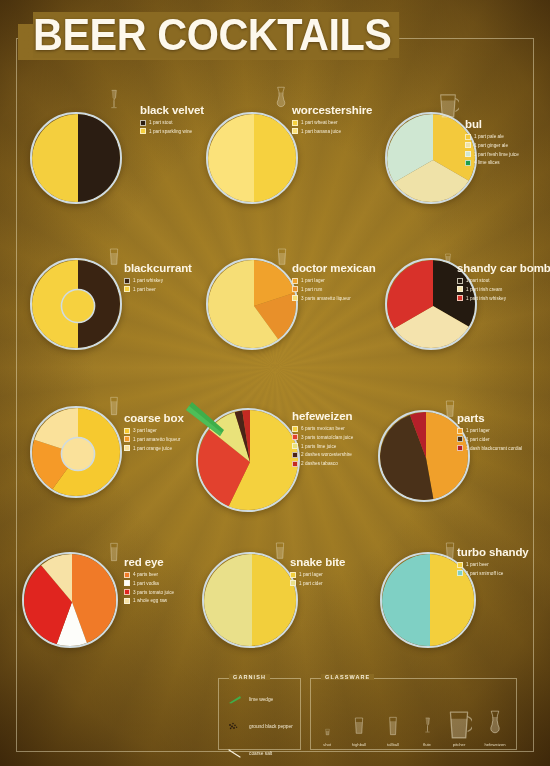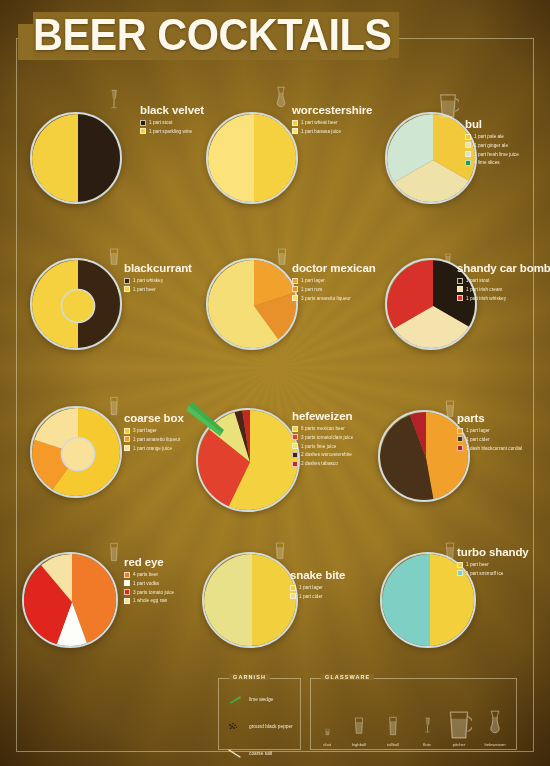--- a/index.html
+++ b/index.html
@@ -410,21 +410,21 @@
     <div class="card" style="left: 202px; top: 552px; width: 96px; height: 96px;">
       <div class="pie" style="width:100%;height:100%;overflow:hidden;"><svg width="96" height="96" viewBox="0 0 96 96">
           <path d="M 48 48 L 48 0 A 48 48 0 0 1 48 96 Z" fill="#f2cf3c"></path>
           <path d="M 48 48 L 48 96 A 48 48 0 0 1 47.99999999999999 0 Z" fill="#e9e08a"></path>
         </svg></div>
     </div>
     <div class="glass-mark" style="left: 272px; top: 540px; opacity: 1;"><svg width="16" height="22" viewBox="0 0 24 28">
         <path d="M6.5 2 L17.5 2 L16.2 25 L7.8 25 Z" style="fill:none;stroke:#efe7cd;stroke-width:1.2;opacity:0.45;stroke-linejoin:round"></path>
         <path d="M6.9 8 L17.1 8 L16.2 25 L7.8 25 Z" style="fill:#efe7cd;opacity:0.24750000000000003"></path>
       </svg></div>
-    <div class="card" style="left: 290px; top: 556px; margin-top: 13px;">
+    <div class="card" style="left: 290px; top: 556px;">
       <div class="label">snake bite</div>
       <div class="legend">
         <div class="legend-row">
           <span class="swatch" style="background:#f2cf3c"></span>
           <span class="legend-text">1 part lager</span>
         </div>
         <div class="legend-row">
           <span class="swatch" style="background:#e9e08a"></span>
           <span class="legend-text">1 part cider</span>
         </div>

